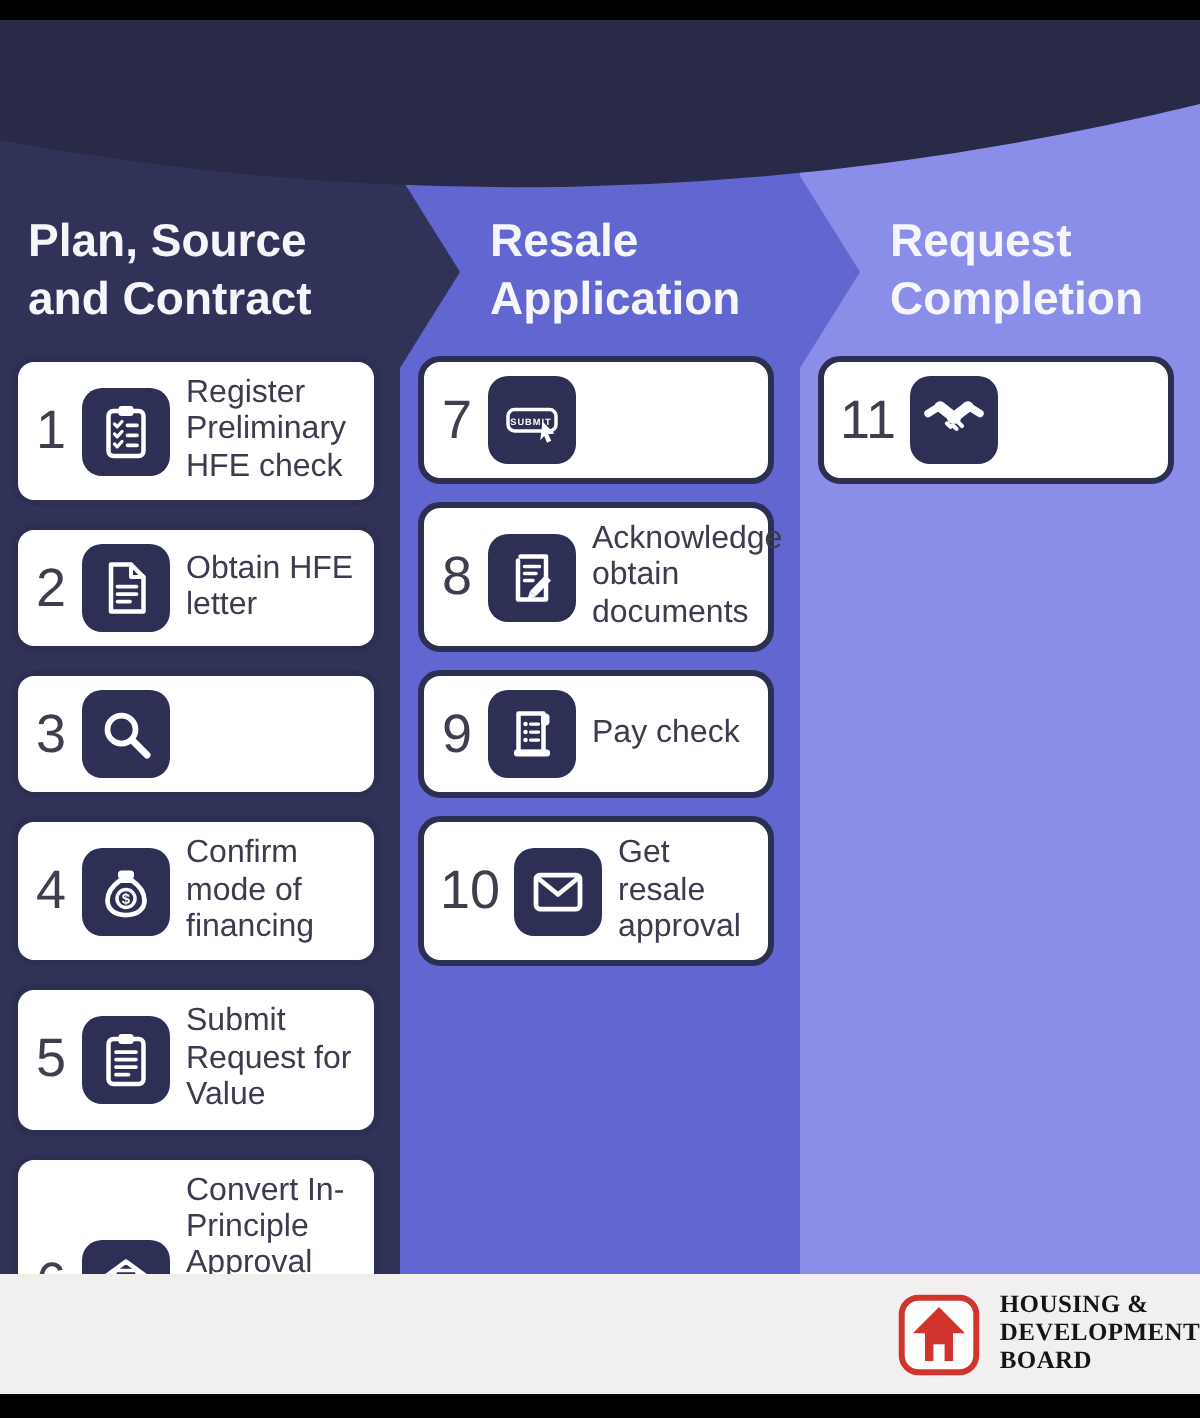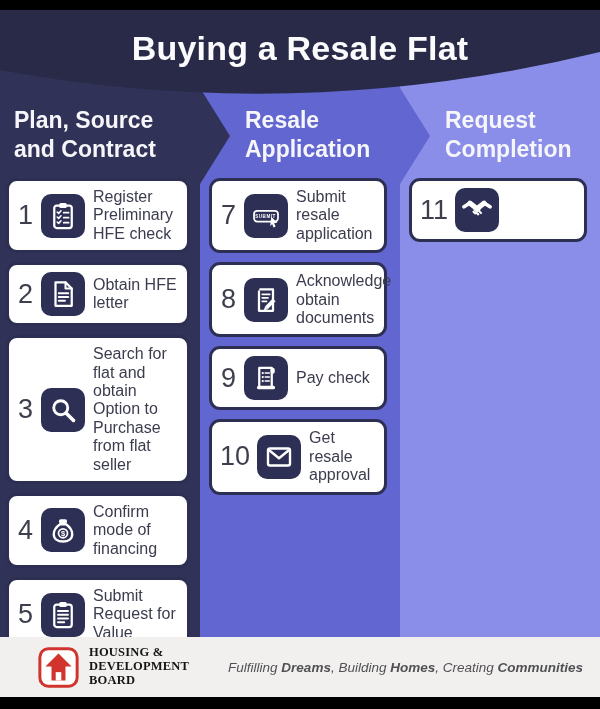--- a/index.html
+++ b/index.html
@@ -125,21 +125,20 @@
             <span class="step-label">Obtain HFE letter</span>
           </div>
           <div class="card">
             <span class="step-num">3</span>
             <span class="icon-tile">
               <svg viewBox="0 0 24 24">
                 <circle cx="10.2" cy="10.2" r="5.6" fill="none" stroke="#fff" stroke-linecap="round" stroke-linejoin="round" stroke-width="2.3"></circle>
                 <path d="M14.6,14.6 L20.4,20.4" fill="none" stroke="#fff" stroke-linecap="round" stroke-linejoin="round" stroke-width="2.8"></path>
               </svg>
             </span>
-            <span class="step-label">Search for flat and obtain Option to Purchase from flat seller</span>
           </div>
           <div class="card">
             <span class="step-num">4</span>
             <span class="icon-tile">
               <svg viewBox="0 0 24 24">
                 <path d="M9.6,7.4 C6.2,9.8 4.6,12.6 4.6,15.4 C4.6,19 7.6,21.2 12,21.2 C16.4,21.2 19.4,19 19.4,15.4 C19.4,12.6 17.8,9.8 14.4,7.4 Z" fill="none" stroke="#fff" stroke-linecap="round" stroke-linejoin="round" stroke-width="1.9"></path>
                 <rect x="8.8" y="3.4" width="6.4" height="3.4" rx="1.4" fill="#fff"></rect>
                 <circle cx="12" cy="14.6" r="3.6" fill="none" stroke="#fff" stroke-linecap="round" stroke-linejoin="round" stroke-width="1.4"></circle>
                 <text x="12" y="16.6" font-size="6" font-weight="700" fill="#fff" text-anchor="middle" font-family="Liberation Sans, sans-serif">$</text>
               </svg>
@@ -176,21 +175,20 @@
       <div class="cards" id="cards-1">
           <div class="card">
             <span class="step-num">7</span>
             <span class="icon-tile">
               <svg viewBox="0 0 24 24">
                 <rect x="2.4" y="7.8" width="19.2" height="8.6" rx="2.6" fill="none" stroke="#fff" stroke-linecap="round" stroke-linejoin="round" stroke-width="1.4"></rect>
                 <text x="11.6" y="13.8" font-size="3.7" font-weight="700" letter-spacing="0.4" fill="#fff" text-anchor="middle" font-family="Liberation Sans, sans-serif">SUBMIT</text>
                 <polygon points="16.2,12.6 21,17.4 18.5,17.7 19.7,20.3 18,21.1 16.9,18.4 15.3,20.1" fill="#fff"></polygon>
               </svg>
             </span>
-            <span class="step-label">Submit resale application</span>
           </div>
           <div class="card">
             <span class="step-num">8</span>
             <span class="icon-tile">
               <svg viewBox="0 0 24 24">
                 <path d="M7.4,3.4 H17.6 V20.6 H6.4 V5" fill="none" stroke="#fff" stroke-linecap="round" stroke-linejoin="round" stroke-width="1.8"></path>
                 <path d="M9,7.4 H15 M9,10.2 H13.6 M9,13 H12.4" fill="none" stroke="#fff" stroke-linecap="round" stroke-linejoin="round" stroke-width="1.4"></path>
                 <polygon points="11.2,17.2 17.4,10.8 19.6,13 13.4,19.4" fill="#fff"></polygon>
                 <polygon points="11.2,17.2 13.4,19.4 10.2,20.4" fill="#fff"></polygon>
               </svg>
@@ -247,31 +245,29 @@
     <polygon points="0,0 30,48 0,96" fill="var(--band1)"></polygon>
   </svg>
   <svg class="chevron c2" viewBox="0 0 30 96" preserveAspectRatio="none">
     <polygon points="0,0 30,48 0,96" fill="var(--band2)"></polygon>
   </svg>
 
   <svg class="header-curve" viewBox="0 0 600 118" preserveAspectRatio="none">
     <path d="M0,0 H600 V42 Q300,115 0,60 Z" fill="var(--header)"></path>
   </svg>
 
-  <h1 class="page-title">Buying a Resale Flat</h1>
 
   <div class="footer">
     <svg class="hdb-logo" viewBox="0 0 44 44">
       <rect x="2" y="2" width="40" height="40" rx="9" fill="#fff" stroke="var(--logo-red)" stroke-width="3.2"></rect>
       <path d="M22,7 L36,21 H29.5 V36 H14.5 V21 H8 Z" fill="var(--logo-red)"></path>
       <rect x="19" y="27" width="6" height="9" fill="#fff"></rect>
     </svg>
     <div class="logo-text">
       <div>HOUSING &amp;</div>
       <div>DEVELOPMENT</div>
       <div>BOARD</div>
     </div>
-    <div class="tagline" id="tagline"><span>Fulfilling </span><b>Dreams</b><span>, Building </span><b>Homes</b><span>, Creating </span><b>Communities</b></div>
   </div>
 
   <div class="bar bottom"></div>
 
 </div>
 
 </body></html>

